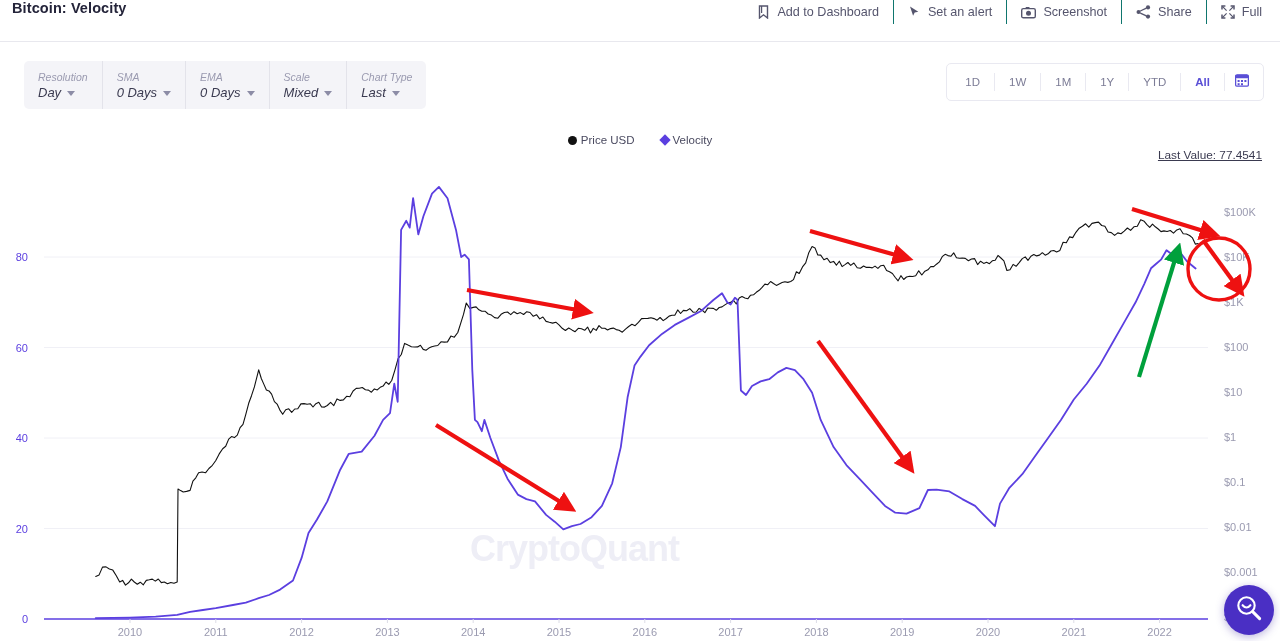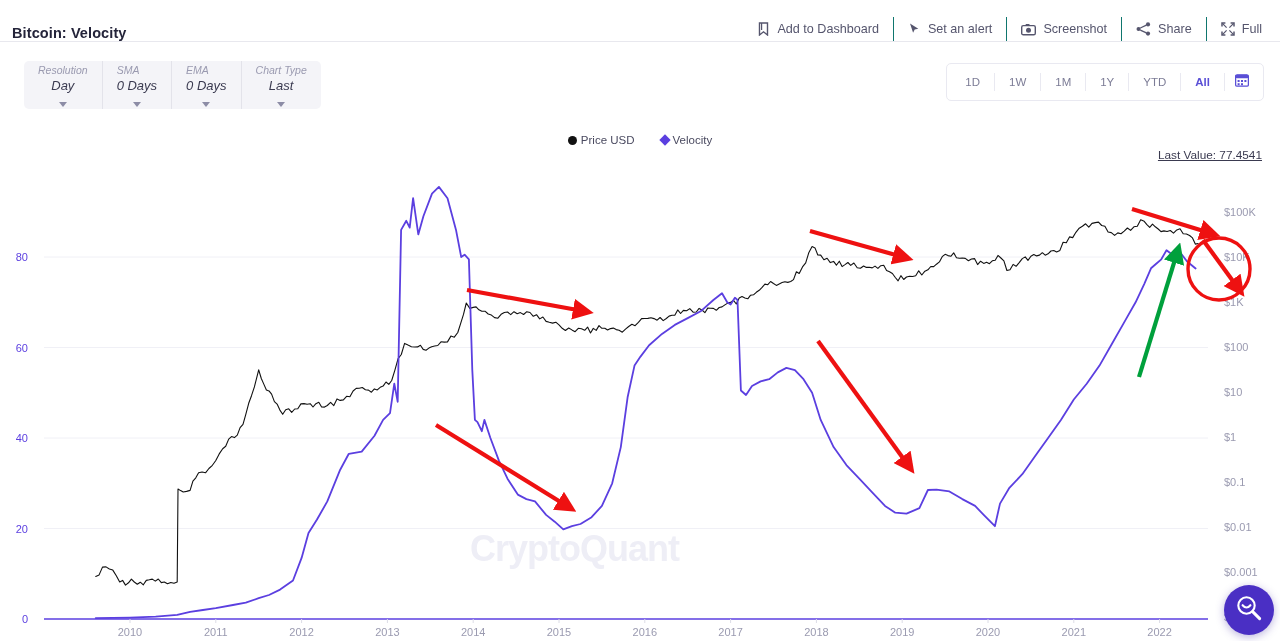--- a/index.html
+++ b/index.html
@@ -8,21 +8,21 @@
     background: #ffffff;
     font-family: "Liberation Sans", sans-serif;
     overflow: hidden;
   }
   #app { position: relative; width: 1280px; height: 641px; background:#fff; }
 
   
   .header {
     position: absolute; left: 0; top: 0; width: 1280px; height: 42px;
     border-bottom: 1px solid #e8e8ee;
-    display: flex; align-items: flex-end;
+    display: flex; align-items: flex-start;
   }
   .header-title {
     margin-left: 12px;
     font-size: 14.5px; font-weight: bold; color: #24243a;
     letter-spacing: .1px;
   }
   .header-actions {
     margin-left: auto; display: flex; align-items: center;
     margin-right: 8px; height: 24px;
   }
@@ -47,21 +47,21 @@
   }
   .ctrl {
     display: flex; flex-direction: column; justify-content: center;
     padding: 0 14px; border-right: 1px solid #e3e3ea;
     cursor: pointer; min-width: 56px;
   }
   .ctrl:last-child { border-right: none; }
   .ctrl-label { font-size: 10.5px; color: #9a9ab0; line-height: 14px; }
   .ctrl-value {
     font-size: 13px; color: #3a3a50; line-height: 17px;
-    display: flex; align-items: center; gap: 6px; flex-direction: column;
+    display: flex; align-items: center; gap: 6px;
   }
   .caret {
     width: 0; height: 0; border-left: 4px solid transparent;
     border-right: 4px solid transparent; border-top: 5px solid #8c8ca6;
     margin-top: 2px;
   }
 
   .range-group {
     position: absolute; right: 16px; top: 20px; height: 38px;
     border: 1px solid #e9e9f1; border-radius: 5px; background: #fff;
@@ -190,20 +190,27 @@
         <div class="ctrl-label">SMA</div>
         <div class="ctrl-value">
           <span>0 Days</span>
           <span class="caret"></span>
         </div>
       </div>
       <div class="ctrl">
         <div class="ctrl-label">EMA</div>
         <div class="ctrl-value">
           <span>0 Days</span>
+          <span class="caret"></span>
+        </div>
+      </div>
+      <div class="ctrl">
+        <div class="ctrl-label">Scale</div>
+        <div class="ctrl-value">
+          <span>Mixed</span>
           <span class="caret"></span>
         </div>
       </div>
       <div class="ctrl">
         <div class="ctrl-label">Chart Type</div>
         <div class="ctrl-value">
           <span>Last</span>
           <span class="caret"></span>
         </div>
       </div>

